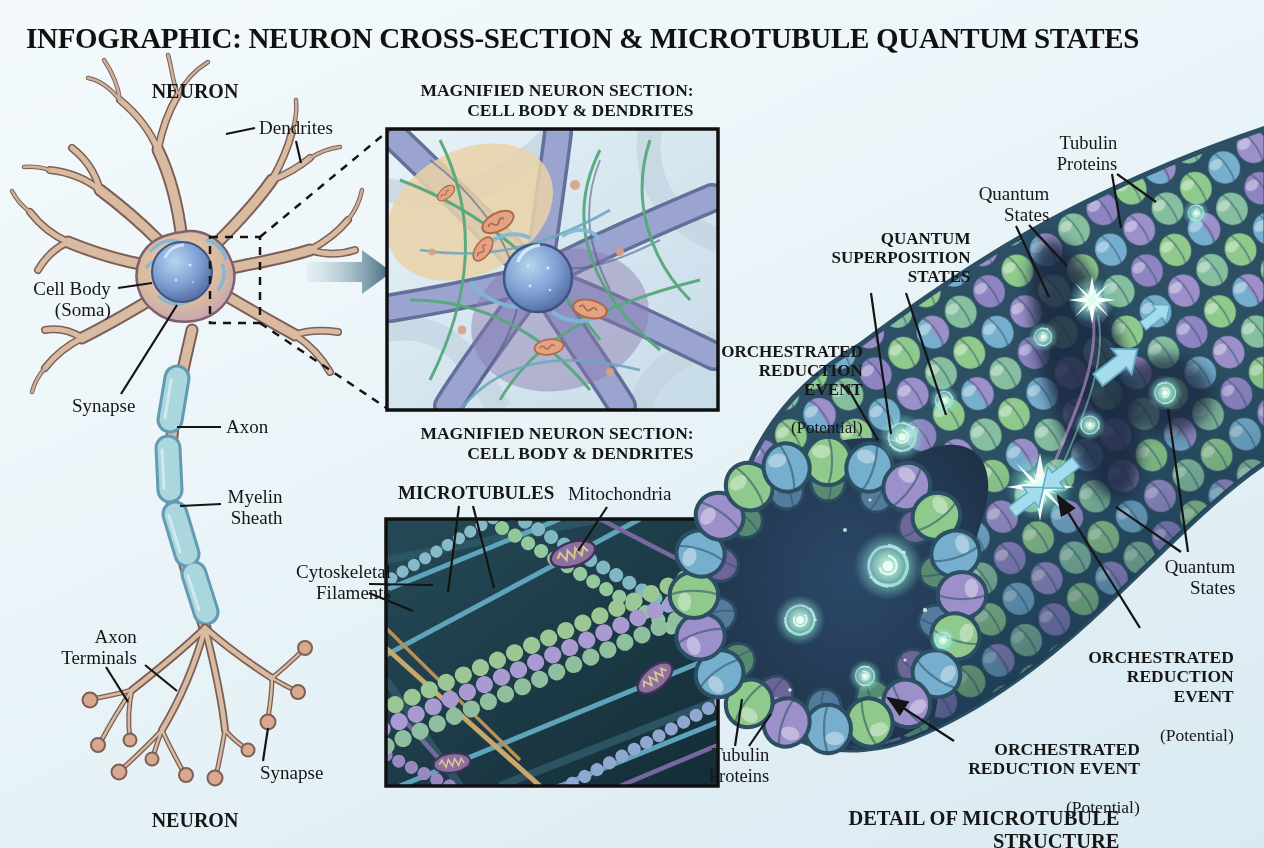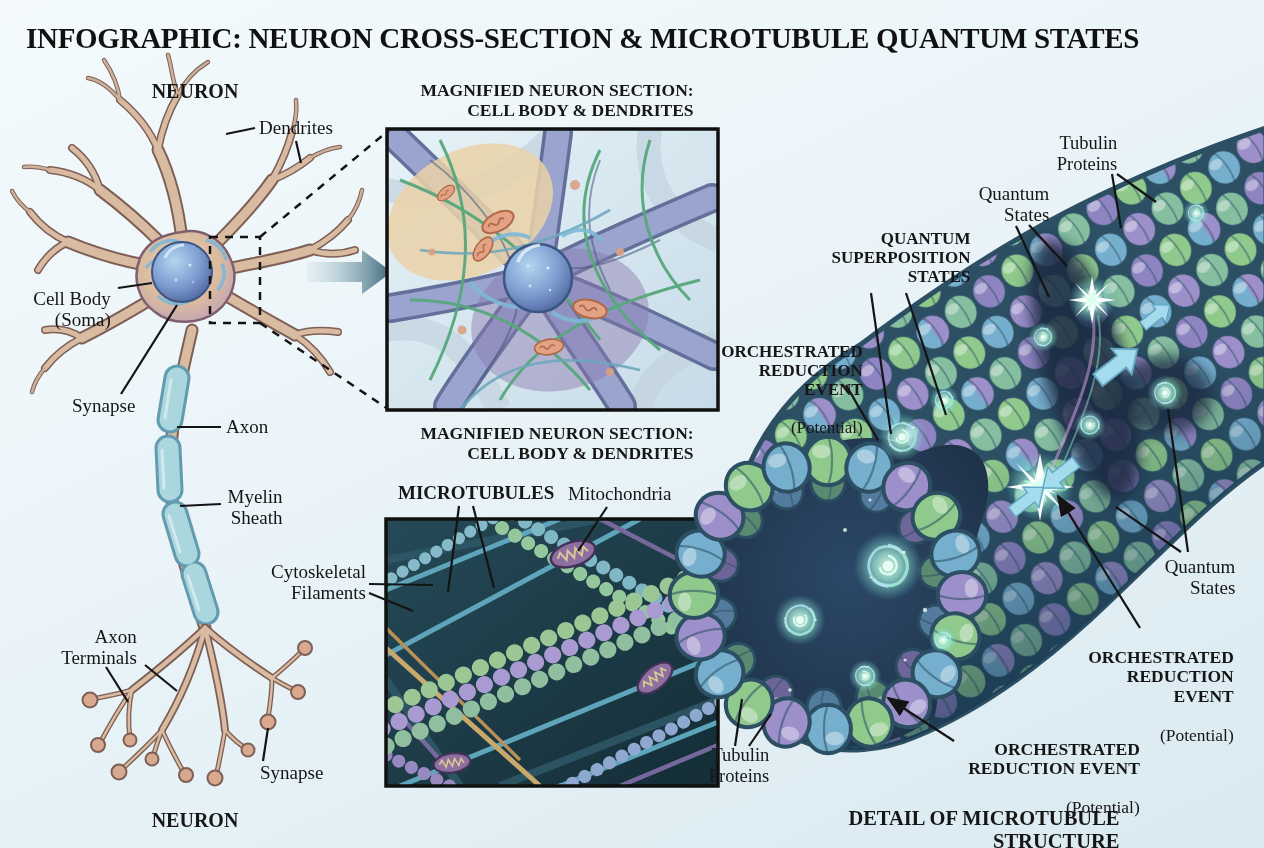--- a/index.html
+++ b/index.html
@@ -6,21 +6,21 @@
   .stage{
     position:relative;width:1264px;height:848px;overflow:hidden;
     background:linear-gradient(155deg,#f4fafc 0%,#eaf4f8 45%,#d9eaf1 100%);
     font-family:Liberation Serif, serif;color:#161616;
   }
   .stage svg{position:absolute;left:0;top:0;}
   .lbl{position:absolute;white-space:pre-line;line-height:1.12;font-size:19px;color:#161616;text-align:right;}
   .lbl span{display:block;white-space:pre-line;}
   .b{font-weight:bold;}
   .ctr{transform:translateX(-50%);text-align:right;}
-  .rgt{transform:translateX(-100%);text-align:right;}
+  .rgt{transform:translateX(-100%);text-align:right;margin-left:25px;}
   .title{
     position:absolute;left:26px;top:22px;font-size:29px;font-weight:bold;
     letter-spacing:-0.3px;white-space:nowrap;color:#111;
   }
   .sub{font-weight:normal;}
 </style>
 </head>
 <body>
 
 <div class="stage">
@@ -537,21 +537,21 @@
         <line x1="749" y1="746" x2="771" y2="714"></line>
   <line x1="1140" y1="628" x2="1058" y2="496" marker-end="url(#ah)"></line>
   <line x1="954" y1="741" x2="888" y2="698" marker-end="url(#ah)"></line>
 </g>
 </svg>
 
 <div class="title">INFOGRAPHIC: NEURON CROSS-SECTION &amp; MICROTUBULE QUANTUM STATES</div>
 
 <div class="lbl b ctr" style="left:195px;top:80px;font-size:20px">NEURON</div>
 <div class="lbl" style="left:259px;top:117px">Dendrites</div>
-<div class="lbl ctr" style="left:72px;top:288px">Cell Body
+<div class="lbl ctr" style="left:72px;top:278px">Cell Body
 (Soma)</div>
 <div class="lbl" style="left:72px;top:395px">Synapse</div>
 <div class="lbl" style="left:226px;top:416px">Axon</div>
 <div class="lbl ctr" style="left:255px;top:486px">Myelin
 Sheath</div>
 <div class="lbl ctr" style="left:99px;top:626px">Axon
 Terminals</div>
 <div class="lbl" style="left:260px;top:762px">Synapse</div>
 <div class="lbl b ctr" style="left:195px;top:809px;font-size:20px">NEURON</div>
 

